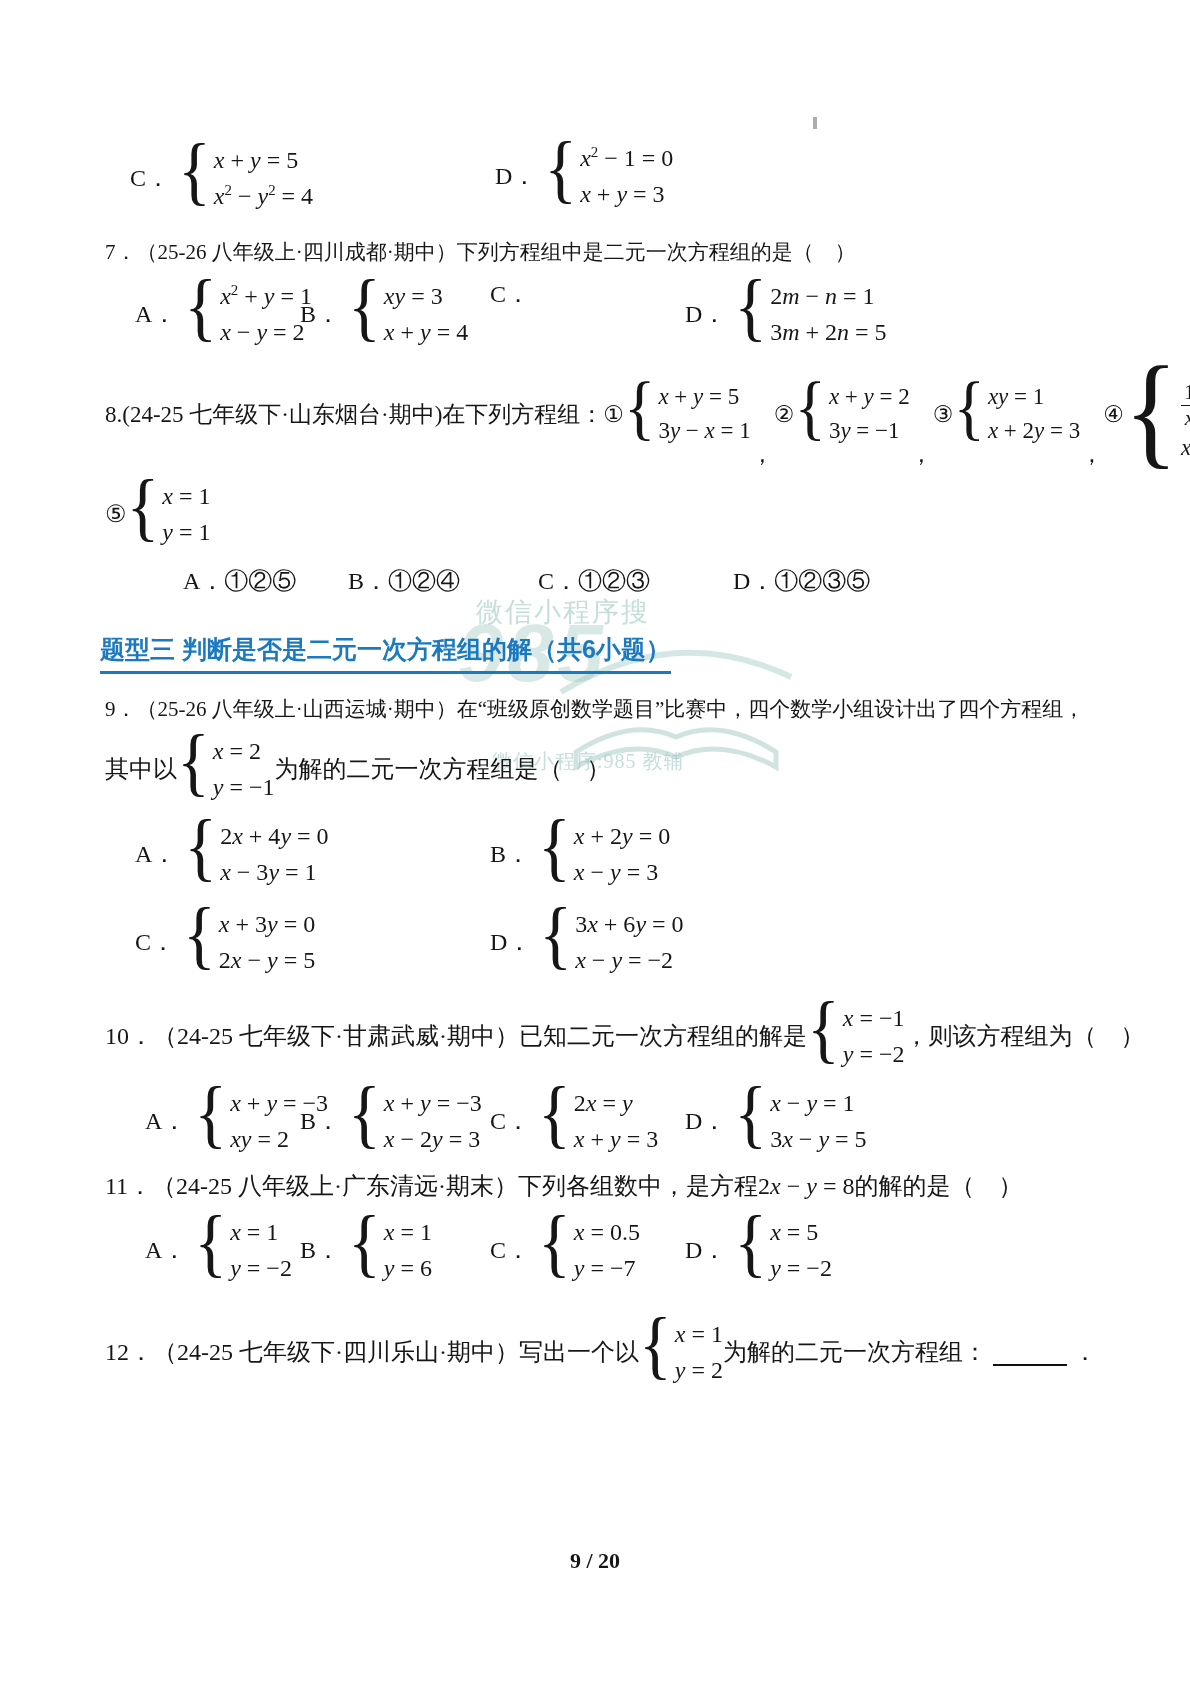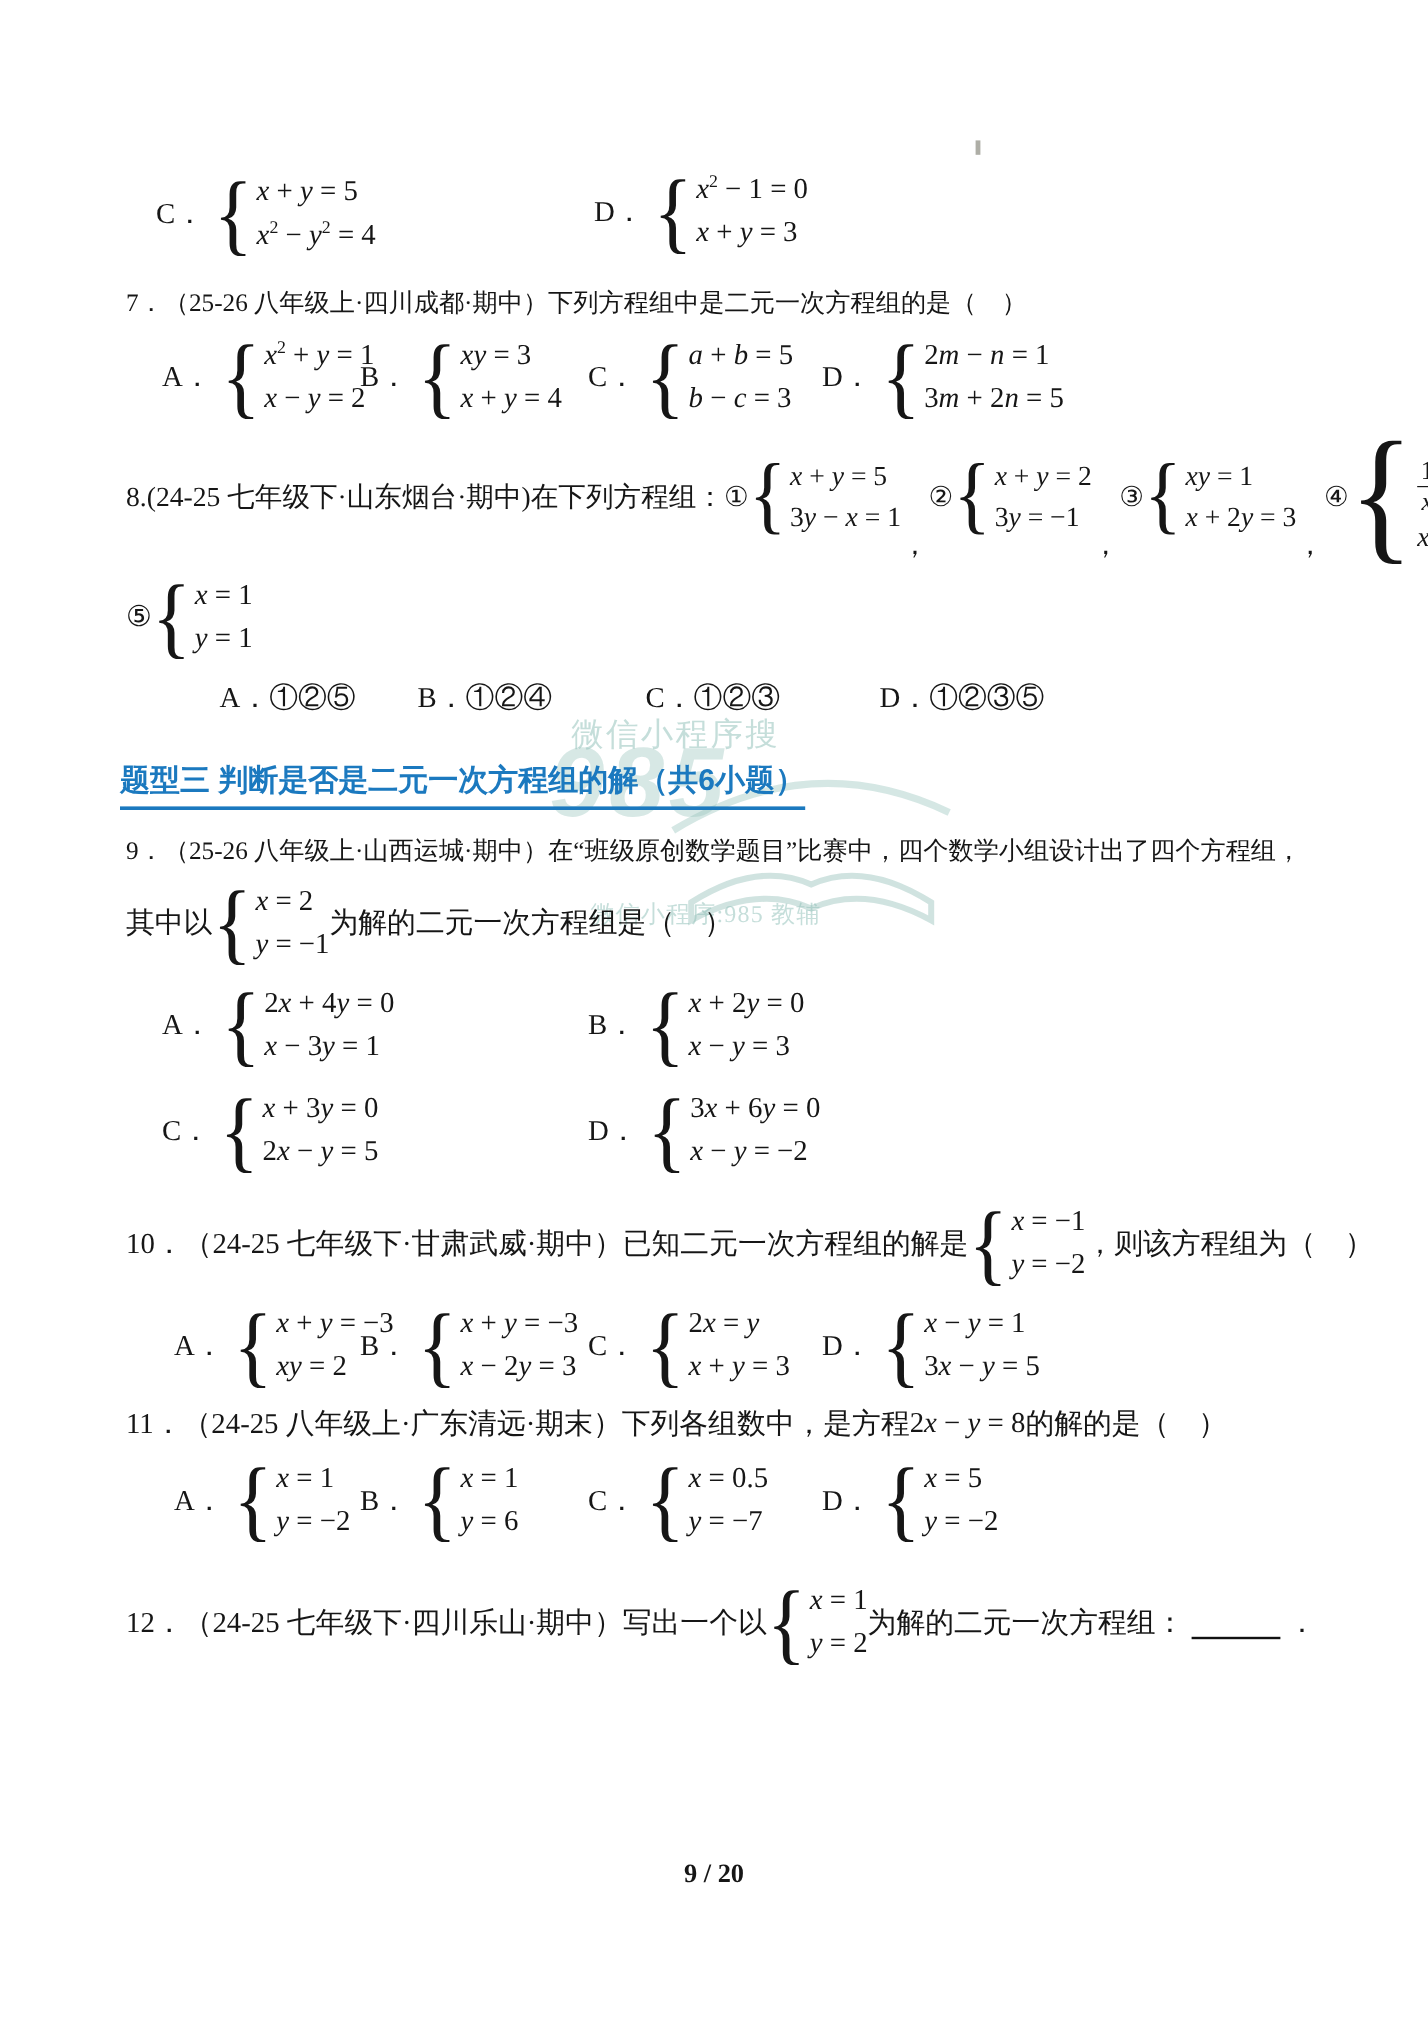--- a/index.html
+++ b/index.html
@@ -5,21 +5,21 @@
   html,body{margin:0;padding:0;}
   body{
     width:1190px;height:1683px;position:relative;background:#ffffff;
     font-family:"Liberation Serif","DejaVu Serif",serif;color:#161616;
     overflow:hidden;
   }
   .abs{position:absolute;}
   .stem{font-size:21px;white-space:nowrap;}
   .stem-flex{display:flex;align-items:center;white-space:nowrap;font-size:24px;}
   
-  .sys{display:inline-flex;align-items:center;vertical-align:middle;}
+  .sys{display:inline-flex;align-items:flex-start;vertical-align:middle;}
   .sys .brace{display:inline-block;font-weight:400;line-height:0.85;transform:scaleY(1.1);margin-right:3px;font-size:2.85em;}
   .sys .brace::before{content:"{";}
   .sys.tall .brace{font-size:4.9em;}
   .sys .col{display:flex;flex-direction:column;justify-content:center;}
   .sys .col .m{line-height:1.5;white-space:nowrap;}
   .m{font-size:1em;}
   .m i{font-style:italic;}
   .m sup{font-size:0.62em;}
   .frac{display:inline-flex;flex-direction:column;align-items:center;line-height:1.15;vertical-align:-0.55em;font-size:0.95em;}
   .frac>span:first-child{border-bottom:1.6px solid currentColor;padding:0 3px;}
@@ -100,27 +100,20 @@
       <span class="sys">
           <span class="brace"></span>
         <span class="col">
           <span class="m"><i>x</i><i>y</i> = 3</span>
           <span class="m"><i>x</i> + <i>y</i> = 4</span>
         </span>
         </span>
     </div>
     <div class="opt center" style="left:355px;top:0;">
       <span class="lab">C．</span>
-      <span class="sys">
-          <span class="brace"></span>
-        <span class="col">
-          <span class="m"><i>a</i> + <i>b</i> = 5</span>
-          <span class="m"><i>b</i> − <i>c</i> = 3</span>
-        </span>
-        </span>
     </div>
     <div class="opt center" style="left:550px;top:0;">
       <span class="lab">D．</span>
       <span class="sys">
           <span class="brace"></span>
         <span class="col">
           <span class="m">2<i>m</i> − <i>n</i> = 1</span>
           <span class="m">3<i>m</i> + 2<i>n</i> = 5</span>
         </span>
         </span>

